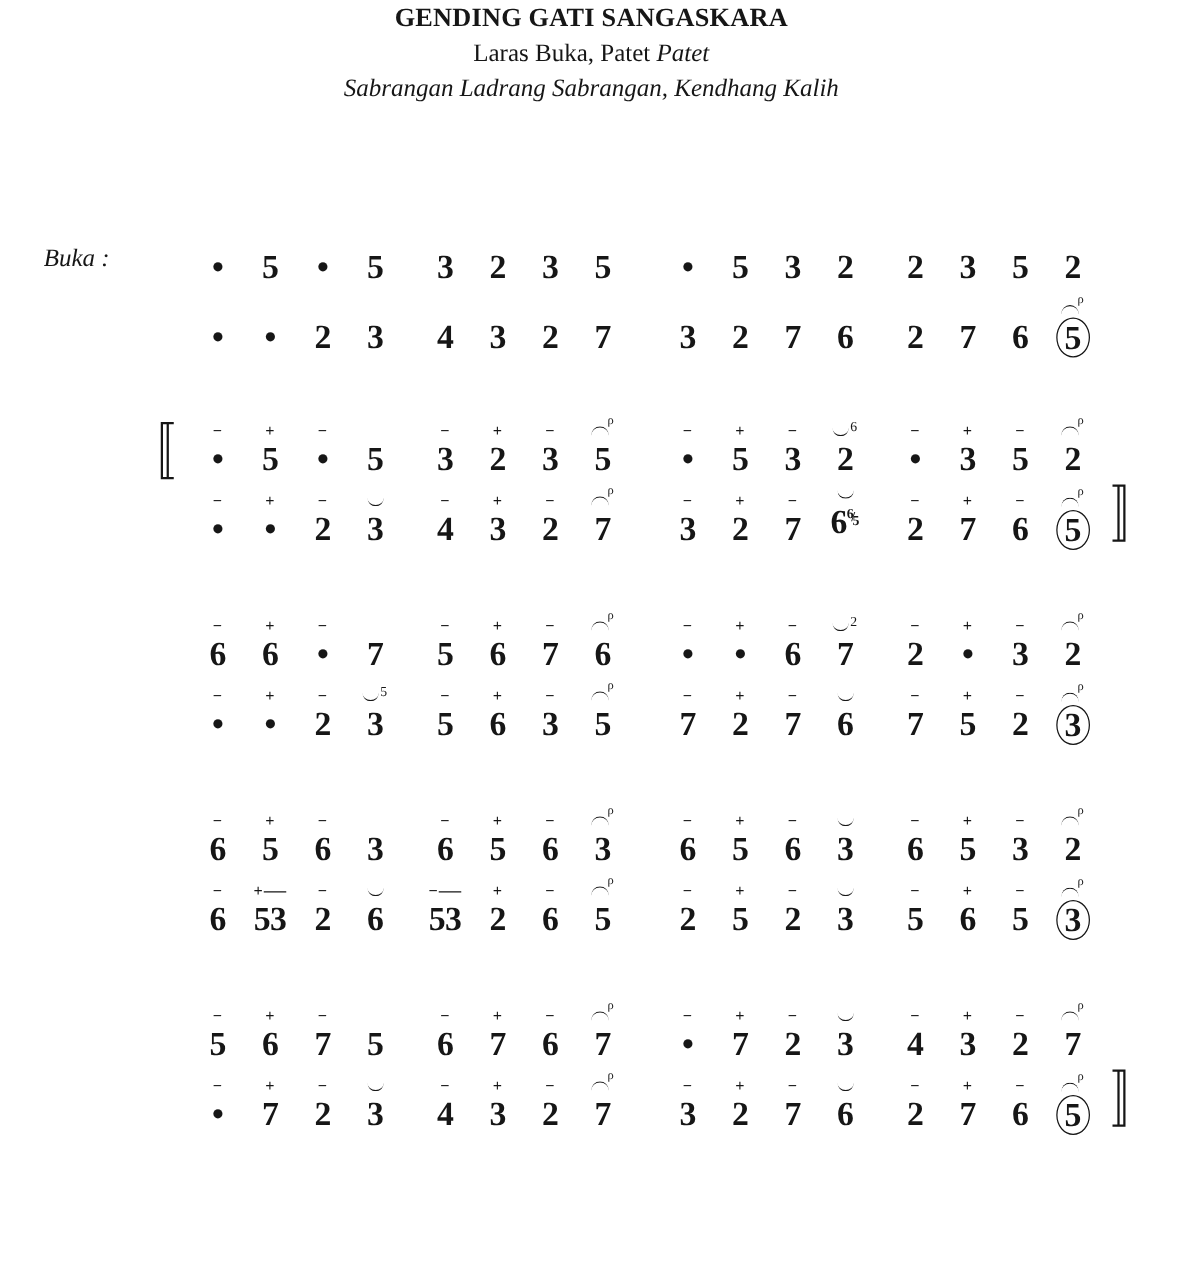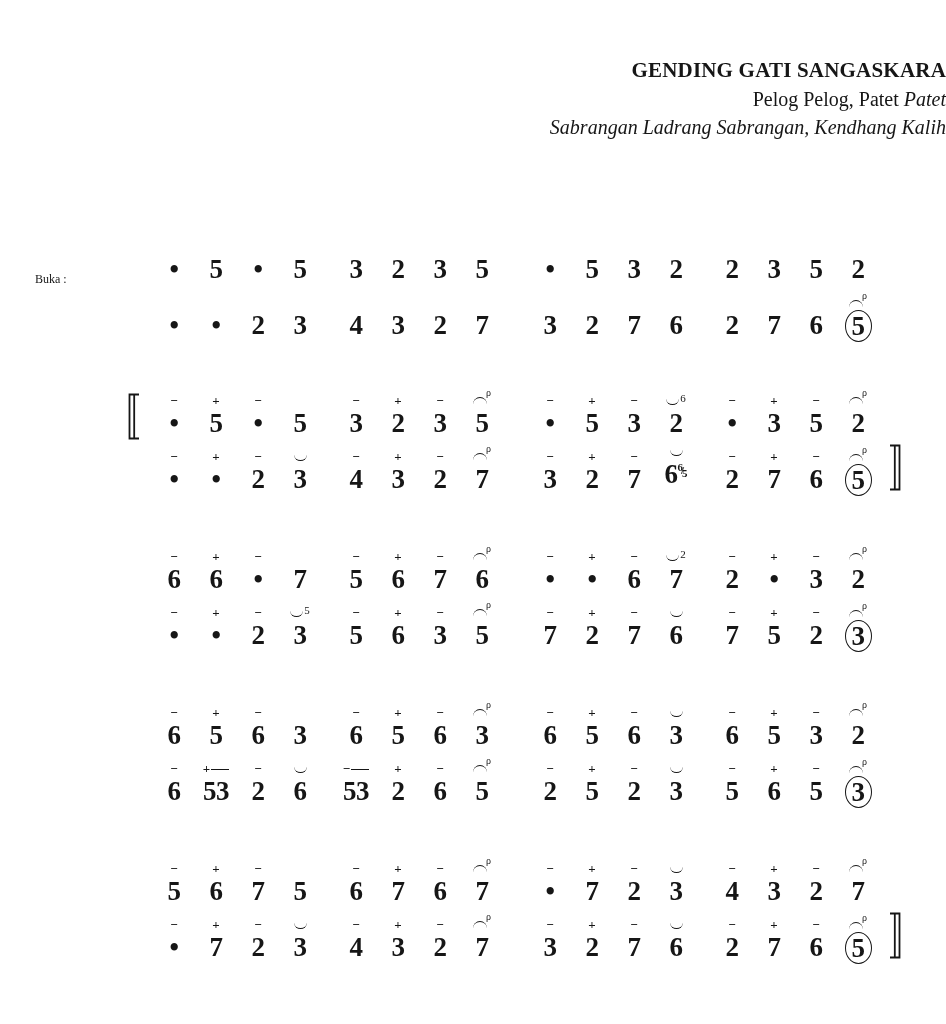--- a/index.html
+++ b/index.html
@@ -2,32 +2,32 @@
 <html><head>
 <meta charset="utf-8">
 <style>
   html,body { margin:0; padding:0; background:#ffffff; }
   .page {
     position:relative; width:946px; height:1024px; overflow:hidden;
     background:#ffffff; color:#161616;
     font-family:"Liberation Serif", "DejaVu Serif", serif;
   }
   
-  .header { text-align:right; padding-top:56px; }
+  .header { text-align:center; }
   .title  { font-size:21px; line-height:28px; font-weight:bold; letter-spacing:.2px; }
   .subtitle { font-size:20px; line-height:26px; margin-top:2px; }
   .subtitle .it { font-style:italic; }
   .kendhangan { font-size:20px; line-height:26px; margin-top:2px; font-style:italic; }
 
   
   .notation { margin-left:153px; margin-top:96px; }
   .section { position:relative; }
   .section + .section { margin-top:48px; }
   .section.sec-gap { margin-top:50px; }
-  .buka-label { position:absolute; left:-118px; top:16px; font-size:12px;margin-top:20px; }
+  .buka-label { position:absolute; left:-118px; top:16px; font-style:italic; font-size:20px; }
 
   .note-row { display:flex; align-items:flex-end; position:relative; height:50px; }
   .note-row + .note-row { margin-top:6px; }
   .gatra { display:flex; }
   .gatra + .gatra { margin-left:14px; }
   .gatra.center-gap { margin-left:26px; }
 
   .cell { width:42px; height:50px; display:flex; flex-direction:column;
           align-items:center; justify-content:flex-end; overflow:visible; }
   .mark { height:16px; display:flex; align-items:flex-end; justify-content:center;
@@ -56,21 +56,21 @@
   .bracket { flex:0 0 auto; }
   .bracket.open { position:absolute; left:-26px; top:3px; }
   .bracket.close { margin-left:9px; align-self:flex-end; margin-bottom:1px; }
 </style>
 </head>
 <body>
 
 <div class="page">
   <div class="header">
     <div class="title">GENDING GATI SANGASKARA</div>
-    <div class="subtitle"><span>Pelog Pelog, Patet </span><span class="it">Patet</span></div>
+    <div class="subtitle"><span>Laras Buka, Patet </span><span class="it">Patet</span></div>
     <div class="kendhangan">Sabrangan Ladrang Sabrangan, Kendhang Kalih</div>
   </div>
 
   <div class="notation">
       <div class="section">
         <div class="buka-label">Buka :</div>
         <div class="note-row">
           <div class="gatra">
             <div class="cell">
               <span class="mark"></span>

